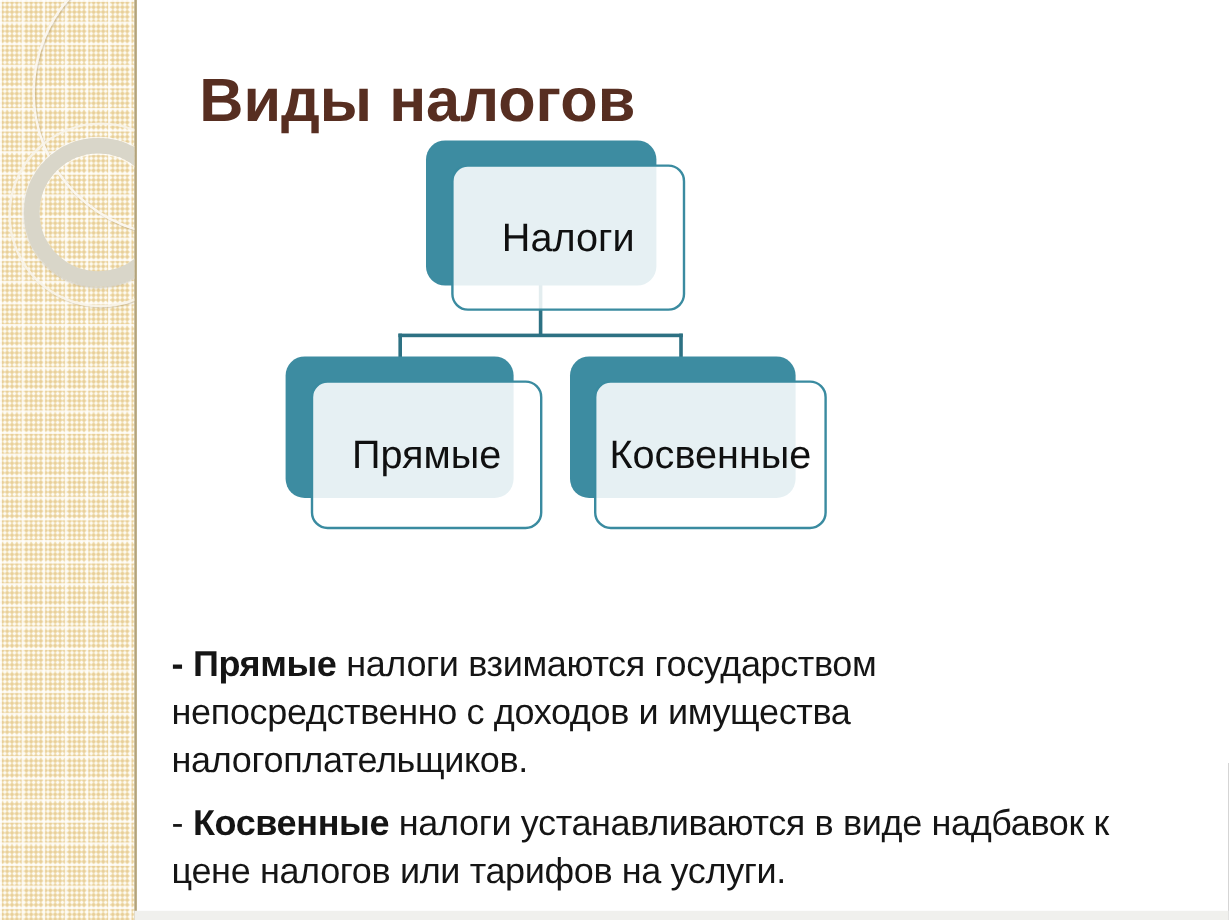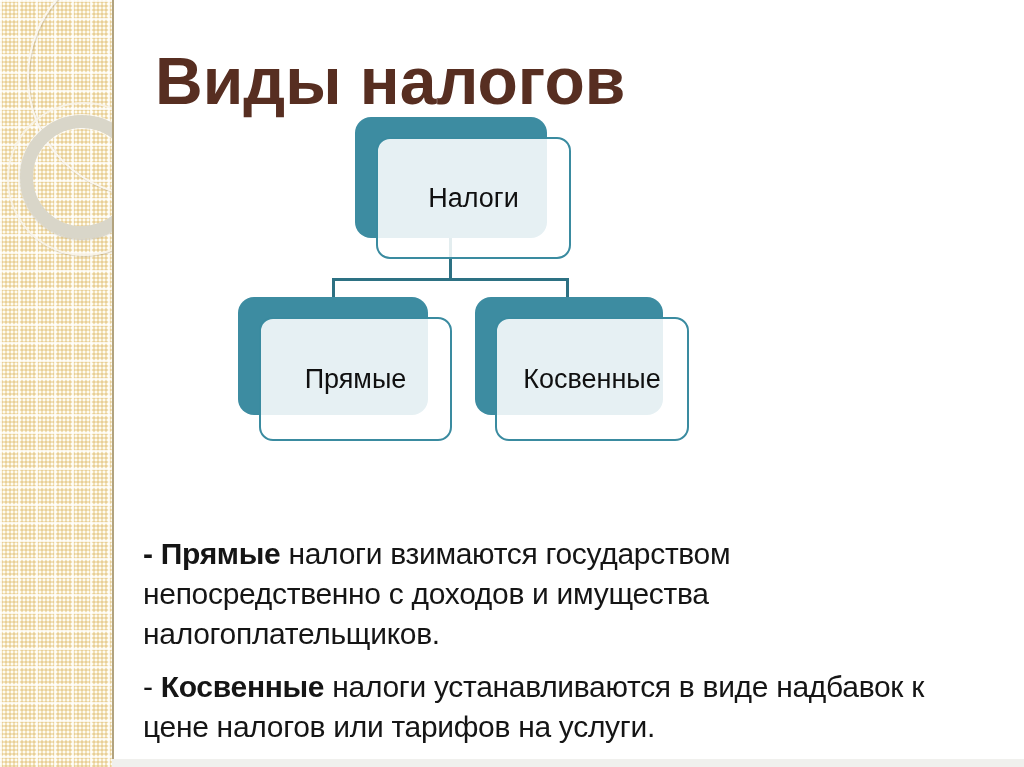--- a/index.html
+++ b/index.html
@@ -43,22 +43,22 @@
     box-shadow:0 1px 2px rgba(120,110,80,.4), inset 0 1px 1px rgba(255,255,255,.9), 0 0 0 1px rgba(255,255,255,.8);
   }
 
   .bottom-strip{
     position:absolute;left:112px;right:0;bottom:0;height:8px;
     background:#f0f0ed;
   }
 
   
   .title{
-    position:absolute;left:150px;top:38px;margin:5px;
-    font-size:66px;font-weight:bold;letter-spacing:0;
+    position:absolute;left:150px;top:38px;margin:16px;
+    font-size:51px;font-weight:bold;letter-spacing:0;
     color:var(--title-brown,#572e21);
     white-space:nowrap;
     text-align:center;
   }
 
   
   .diagram{position:absolute;left:0;top:0;width:1024px;height:520px;}
   .connector{position:absolute;background:var(--connector-teal,#2d7183);}
   .conn-v-center{left:449px;top:228px;width:3px;height:52px;}
   .conn-h{left:332px;top:278px;width:237px;height:3px;}
@@ -70,21 +70,21 @@
     position:absolute;left:0;top:0;width:100%;height:100%;
     background:var(--accent-teal,#3d8ca1);
     border-radius:16px;
   }
   .node-front{
     position:absolute;left:21px;top:20px;
     background:rgba(255,255,255,.87);
     border:2px solid var(--node-border,#3a8ba0);
     border-radius:14px;
     display:flex;align-items:center;justify-content:center;
-    font-size:27px;color:#101010;
+    font-size:33px;color:#101010;
   }
   .node-taxes{left:355px;top:117px;width:192px;height:121px;}
   .node-taxes .node-front{width:191px;height:118px;}
   .node-direct{left:238px;top:297px;width:190px;height:118px;}
   .node-direct .node-front{width:189px;height:120px;}
   .node-indirect{left:475px;top:297px;width:188px;height:118px;}
   .node-indirect .node-front{left:20px;width:190px;height:120px;}
 
   
   .text-block{

